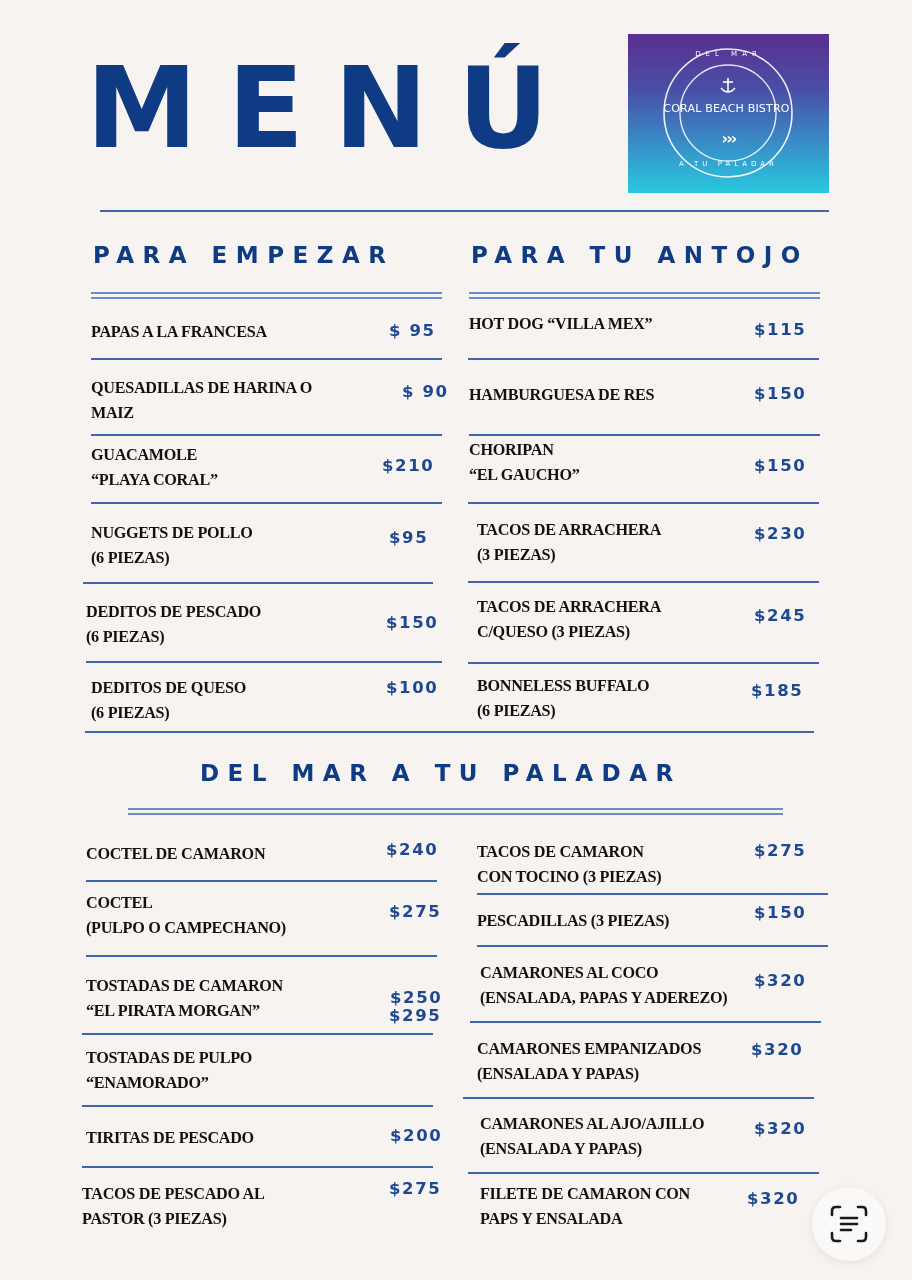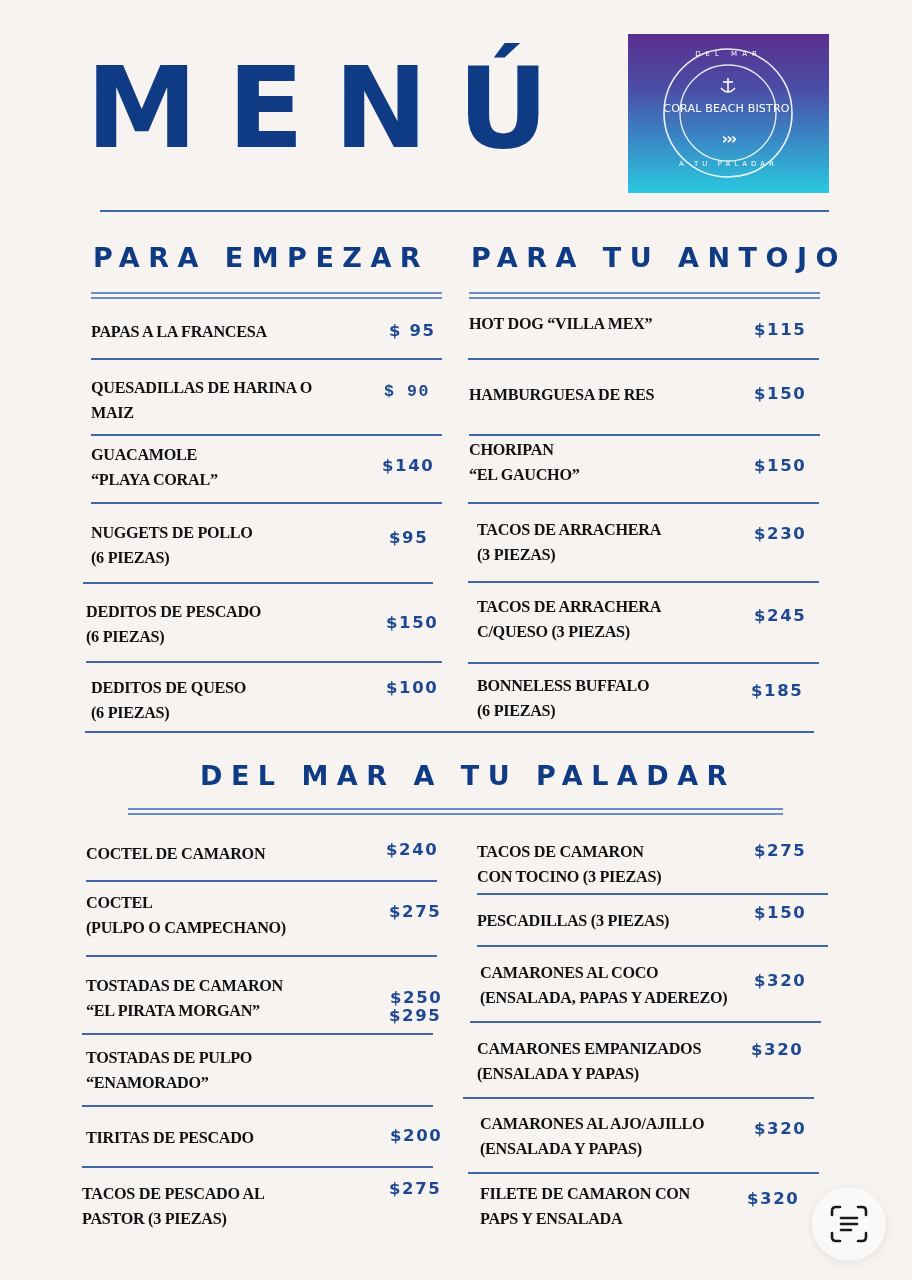--- a/index.html
+++ b/index.html
@@ -35,21 +35,21 @@
     font-size: 11px; letter-spacing: 0.2px;
     white-space: nowrap;
   }
 
   .rule { height: 2px; background: #3f66a8; }
   .rule-double { height: 7px; border-top: 2px solid #6b8cc4; border-bottom: 2px solid #6b8cc4; }
 
   .heading {
     font-family: "DejaVu Sans", sans-serif;
     font-weight: bold;
-    font-size: 27px;
+    font-size: 23px;
     letter-spacing: 8.5px;
     color: #0f3a84;
     white-space: nowrap;
     line-height: 1;
   }
 
   .item-name {
     font-family: Liberation Serif, serif;
     font-weight: bold;
     font-size: 16.2px;
@@ -105,26 +105,26 @@
 <div class="abs heading" style="left:93px; top:244px;">PARA EMPEZAR</div>
 <div class="abs rule-double" style="left:91px; top:292px; width:351px;"></div>
 
 <div>
   <div class="abs item-name" style="left:91px; top:320px;">PAPAS A LA FRANCESA</div>
   <div class="abs item-price" style="left:389px; top:323px;">$ 95</div>
   <div class="abs rule" style="left:91px; top:358px; width:351px;"></div>
 
   <div class="abs item-name" style="left:91px; top:376px;">QUESADILLAS DE HARINA O
 MAIZ</div>
-  <div class="abs item-price" style="left:384px; top:384px;font-family:Liberation Mono, monospace;">$ 90</div>
+  <div class="abs item-price" style="left:402px; top:384px;">$ 90</div>
   <div class="abs rule" style="left:91px; top:434px; width:351px;"></div>
 
   <div class="abs item-name" style="left:91px; top:443px;">GUACAMOLE
 “PLAYA CORAL”</div>
-  <div class="abs item-price" style="left:382px; top:458px;">$140</div>
+  <div class="abs item-price" style="left:382px; top:458px;">$210</div>
   <div class="abs rule" style="left:91px; top:502px; width:351px;"></div>
 
   <div class="abs item-name" style="left:91px; top:521px;">NUGGETS DE POLLO
 (6 PIEZAS)</div>
   <div class="abs item-price" style="left:389px; top:530px;">$95</div>
   <div class="abs rule" style="left:83px; top:582px; width:350px;"></div>
 
   <div class="abs item-name" style="left:86px; top:600px;">DEDITOS DE PESCADO
 (6 PIEZAS)</div>
   <div class="abs item-price" style="left:386px; top:615px;">$150</div>

